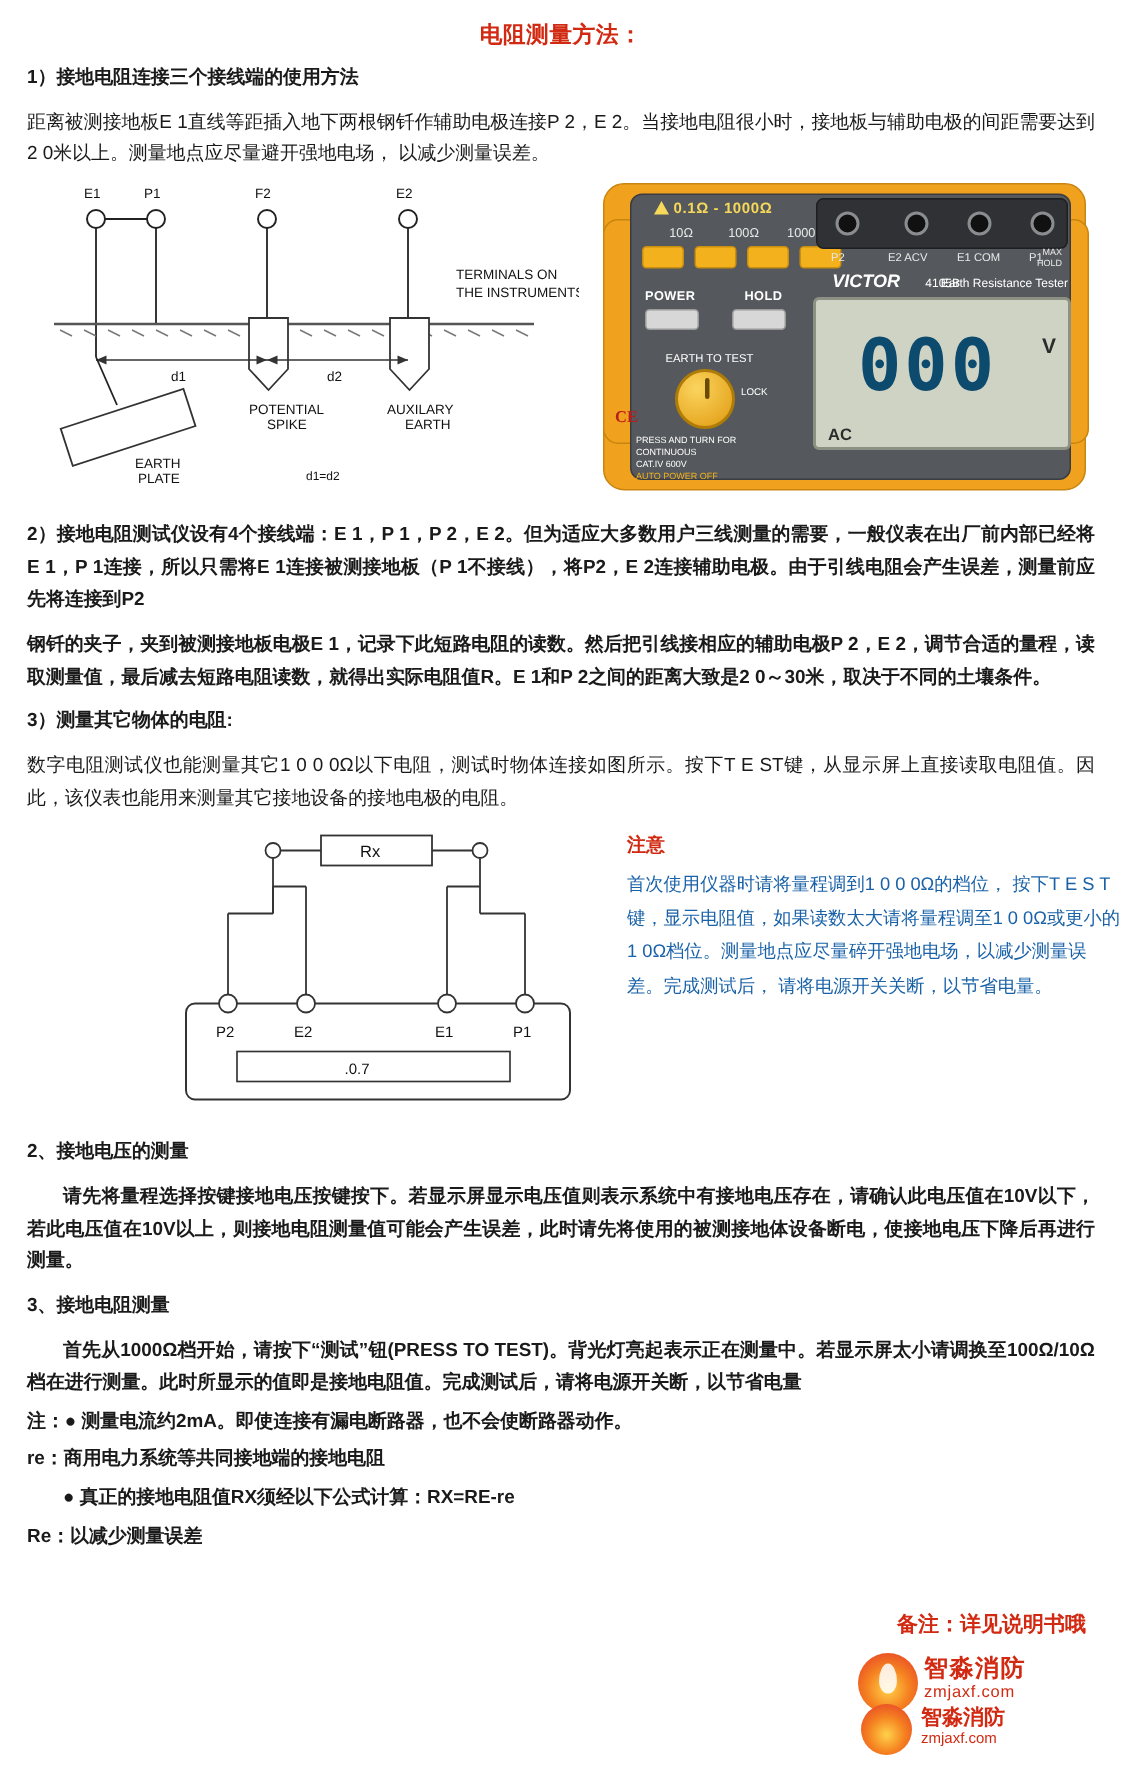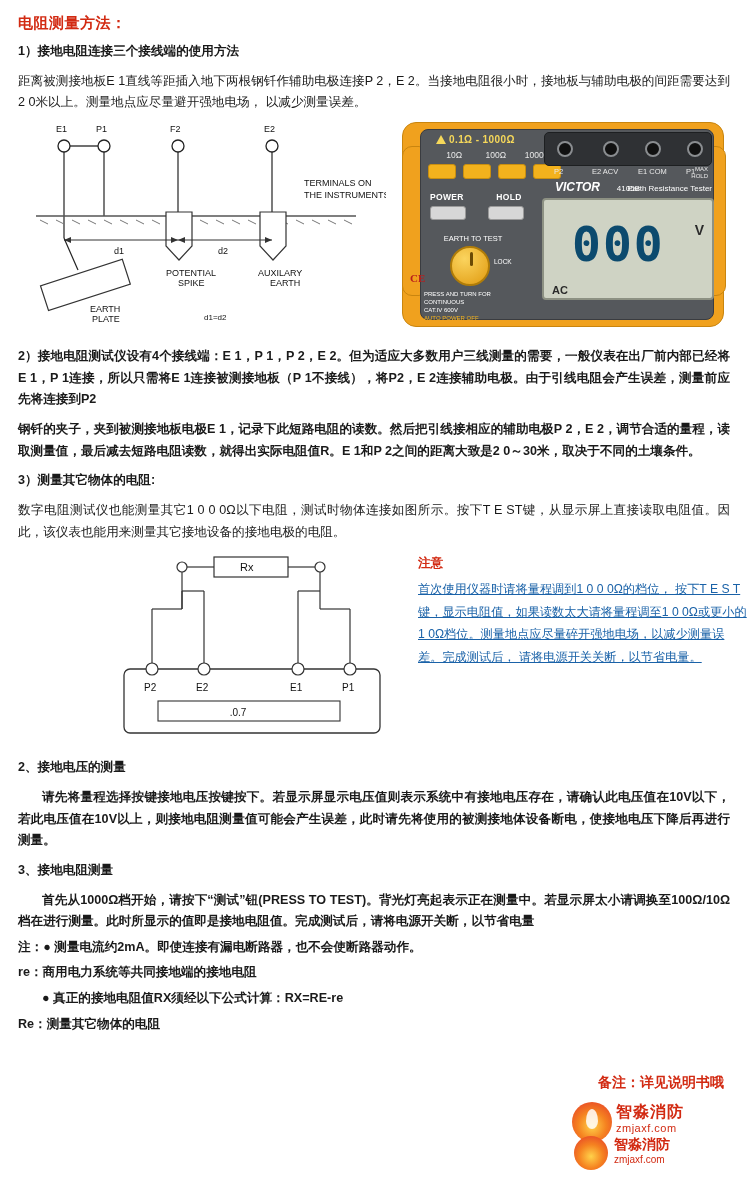--- a/index.html
+++ b/index.html
@@ -20,20 +20,21 @@
     width: 748px;
     height: 1178px;
     padding: 0 18px;
   }
   .title {
     color: #d22a12;
     font-weight: bold;
     font-size: 15px;
     padding-top: 14px;
     letter-spacing: 0.5px;
+    text-align: center;
   }
   .para {
     font-size: 12.6px;
     line-height: 1.72;
     margin-top: 8px;
     text-align: justify;
     color: #1a1a1a;
   }
   .para.bold { font-weight: bold; }
   .small-gap { margin-top: 4px; }
@@ -216,21 +217,21 @@
     position: relative; height: 200px; margin-top: 6px;
   }
   .circuit { position: absolute; left: 90px; top: 0; width: 300px; height: 198px; }
   .notice {
     position: absolute; left: 400px; top: 6px; width: 330px;
   }
   .notice h4 {
     margin: 0 0 6px 0; color: #d22a12; font-size: 12.6px; font-weight: bold;
   }
   .notice p {
-    margin: 0; font-size: 12.2px; line-height: 1.85; color: #1a62a8; text-decoration: underline;
+    margin: 0; font-size: 12.2px; line-height: 1.85; color: #1a62a8;
   }
 
   
   .remark {
     position: absolute; right: 24px; bottom: 86px;
     color: #d22a12; font-size: 14px; font-weight: bold;
   }
   .logo {
     position: absolute; right: 18px; bottom: 6px;
     width: 160px; height: 74px;
@@ -471,21 +472,21 @@
 
   <div class="para bold">2、接地电压的测量</div>
   <div class="para bold" style="text-indent:24px">请先将量程选择按键接地电压按键按下。若显示屏显示电压值则表示系统中有接地电压存在，请确认此电压值在10V以下，若此电压值在10V以上，则接地电阻测量值可能会产生误差，此时请先将使用的被测接地体设备断电，使接地电压下降后再进行测量。</div>
 
   <div class="para bold">3、接地电阻测量</div>
   <div class="para bold" style="text-indent:24px">首先从1000Ω档开始，请按下“测试”钮(PRESS TO TEST)。背光灯亮起表示正在测量中。若显示屏太小请调换至100Ω/10Ω档在进行测量。此时所显示的值即是接地电阻值。完成测试后，请将电源开关断，以节省电量</div>
 
   <div class="para bold small-gap">注：● 测量电流约2mA。即使连接有漏电断路器，也不会使断路器动作。</div>
   <div class="para bold small-gap">re：商用电力系统等共同接地端的接地电阻</div>
   <div class="para bold small-gap" style="text-indent:24px">● 真正的接地电阻值RX须经以下公式计算：RX=RE-re</div>
-  <div class="para bold small-gap">Re：测量其它物体的电阻</div>
+  <div class="para bold small-gap">Re：以减少测量误差</div>
 
   <div class="remark">备注：详见说明书哦</div>
 
   <div class="logo">
     <span class="flame"></span>
     <span class="cn">智淼消防</span>
     <span class="en">zmjaxf.com</span>
     <span class="flame2"></span>
     <span class="cn2">智淼消防</span>
     <span class="en2">zmjaxf.com</span>

